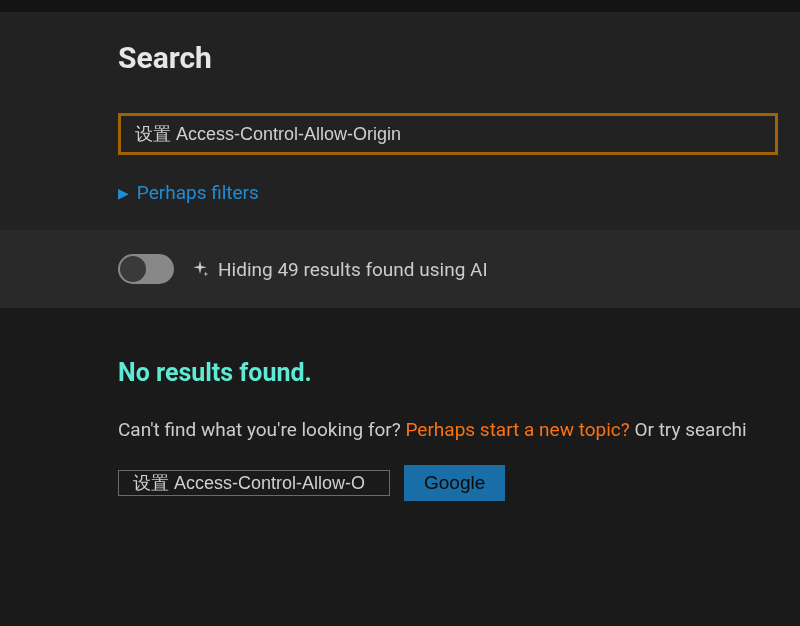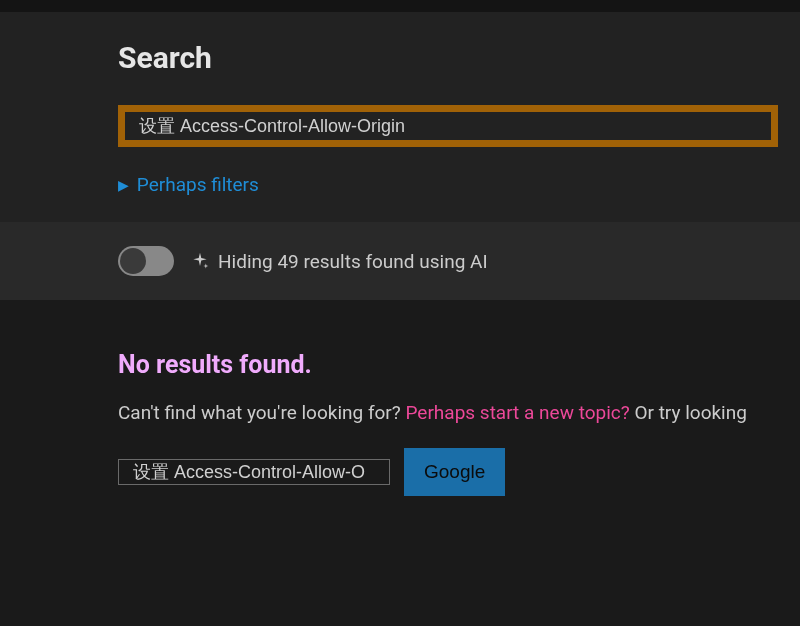--- a/index.html
+++ b/index.html
@@ -16,27 +16,27 @@
       background: #141414;
     }
     .search-section {
       background: #222222;
       padding: 28px 0 26px 118px;
     }
     .search-title {
       font-size: 30px;
       font-weight: 700;
       color: #e6e6e6;
-      margin-bottom: 30px;
+      margin-bottom: 38px;
     }
     .search-input {
       width: 660px;
       height: 42px;
       background: #222222;
-      border: 7px solid #a16207;
+      border: 3px solid #a16207;
       color: #d0d0d0;
       font-size: 18px;
       padding: 0 14px;
       outline: none;
     }
     .advanced-filters {
       display: flex;
       align-items: center;
       gap: 8px;
       margin-top: 26px;
@@ -84,51 +84,51 @@
       width: 20px;
       height: 20px;
     }
     .results-section {
       background: #1a1a1a;
       padding: 50px 0 0 118px;
     }
     .no-results {
       font-size: 25px;
       font-weight: 700;
-      color: #f0abfc;
-      margin-bottom: 22px;
+      color: #5eead4;
+      margin-bottom: 31px;
     }
     .help-text {
       font-size: 19px;
       color: #cccccc;
       white-space: nowrap;
     }
     .help-link {
-      color: #ec4899;
+      color: #f97316;
       cursor: pointer;
     }
     .external-search {
       display: flex;
       align-items: center;
       gap: 14px;
       margin-top: 24px;
     }
     .external-input {
       width: 272px;
       height: 26px;
       background: #1a1a1a;
       border: 1px solid #6a6a6a;
       color: #d0d0d0;
       font-size: 18px;
       padding: 0 14px;
       outline: none;
       text-overflow: ellipsis;
     }
     .google-btn {
-      height: 48px;
+      height: 36px;
       padding: 0 20px;
       background: #1a6ea8;
       border: none;
       color: #0b0b0b;
       font-size: 19px;
       cursor: pointer;
       display: flex;
       align-items: center;
     }
   </style>
@@ -155,19 +155,19 @@
       <path d="M12 2 L13.5 8.5 L20 10 L13.5 11.5 L12 18 L10.5 11.5 L4 10 L10.5 8.5 Z"></path>
       <path d="M19 15 L19.7 17.3 L22 18 L19.7 18.7 L19 21 L18.3 18.7 L16 18 L18.3 17.3 Z"></path>
     </svg>
     <span>Hiding 49 results found using AI</span>
   </div>
 </div>
 
 <div class="results-section">
   <h2 class="no-results">No results found.</h2>
   <div class="help-text">
-    <span>Can't find what you're looking for? </span><span class="help-link">Perhaps start a new topic?</span><span> Or try looking</span>
+    <span>Can't find what you're looking for? </span><span class="help-link">Perhaps start a new topic?</span><span> Or try searchi</span>
   </div>
   <div class="external-search">
     <input type="text" class="external-input" value="设置 Access-Control-Allow-O" style="">
     <button class="google-btn">Google</button>
   </div>
 </div>
 
 </body></html>

